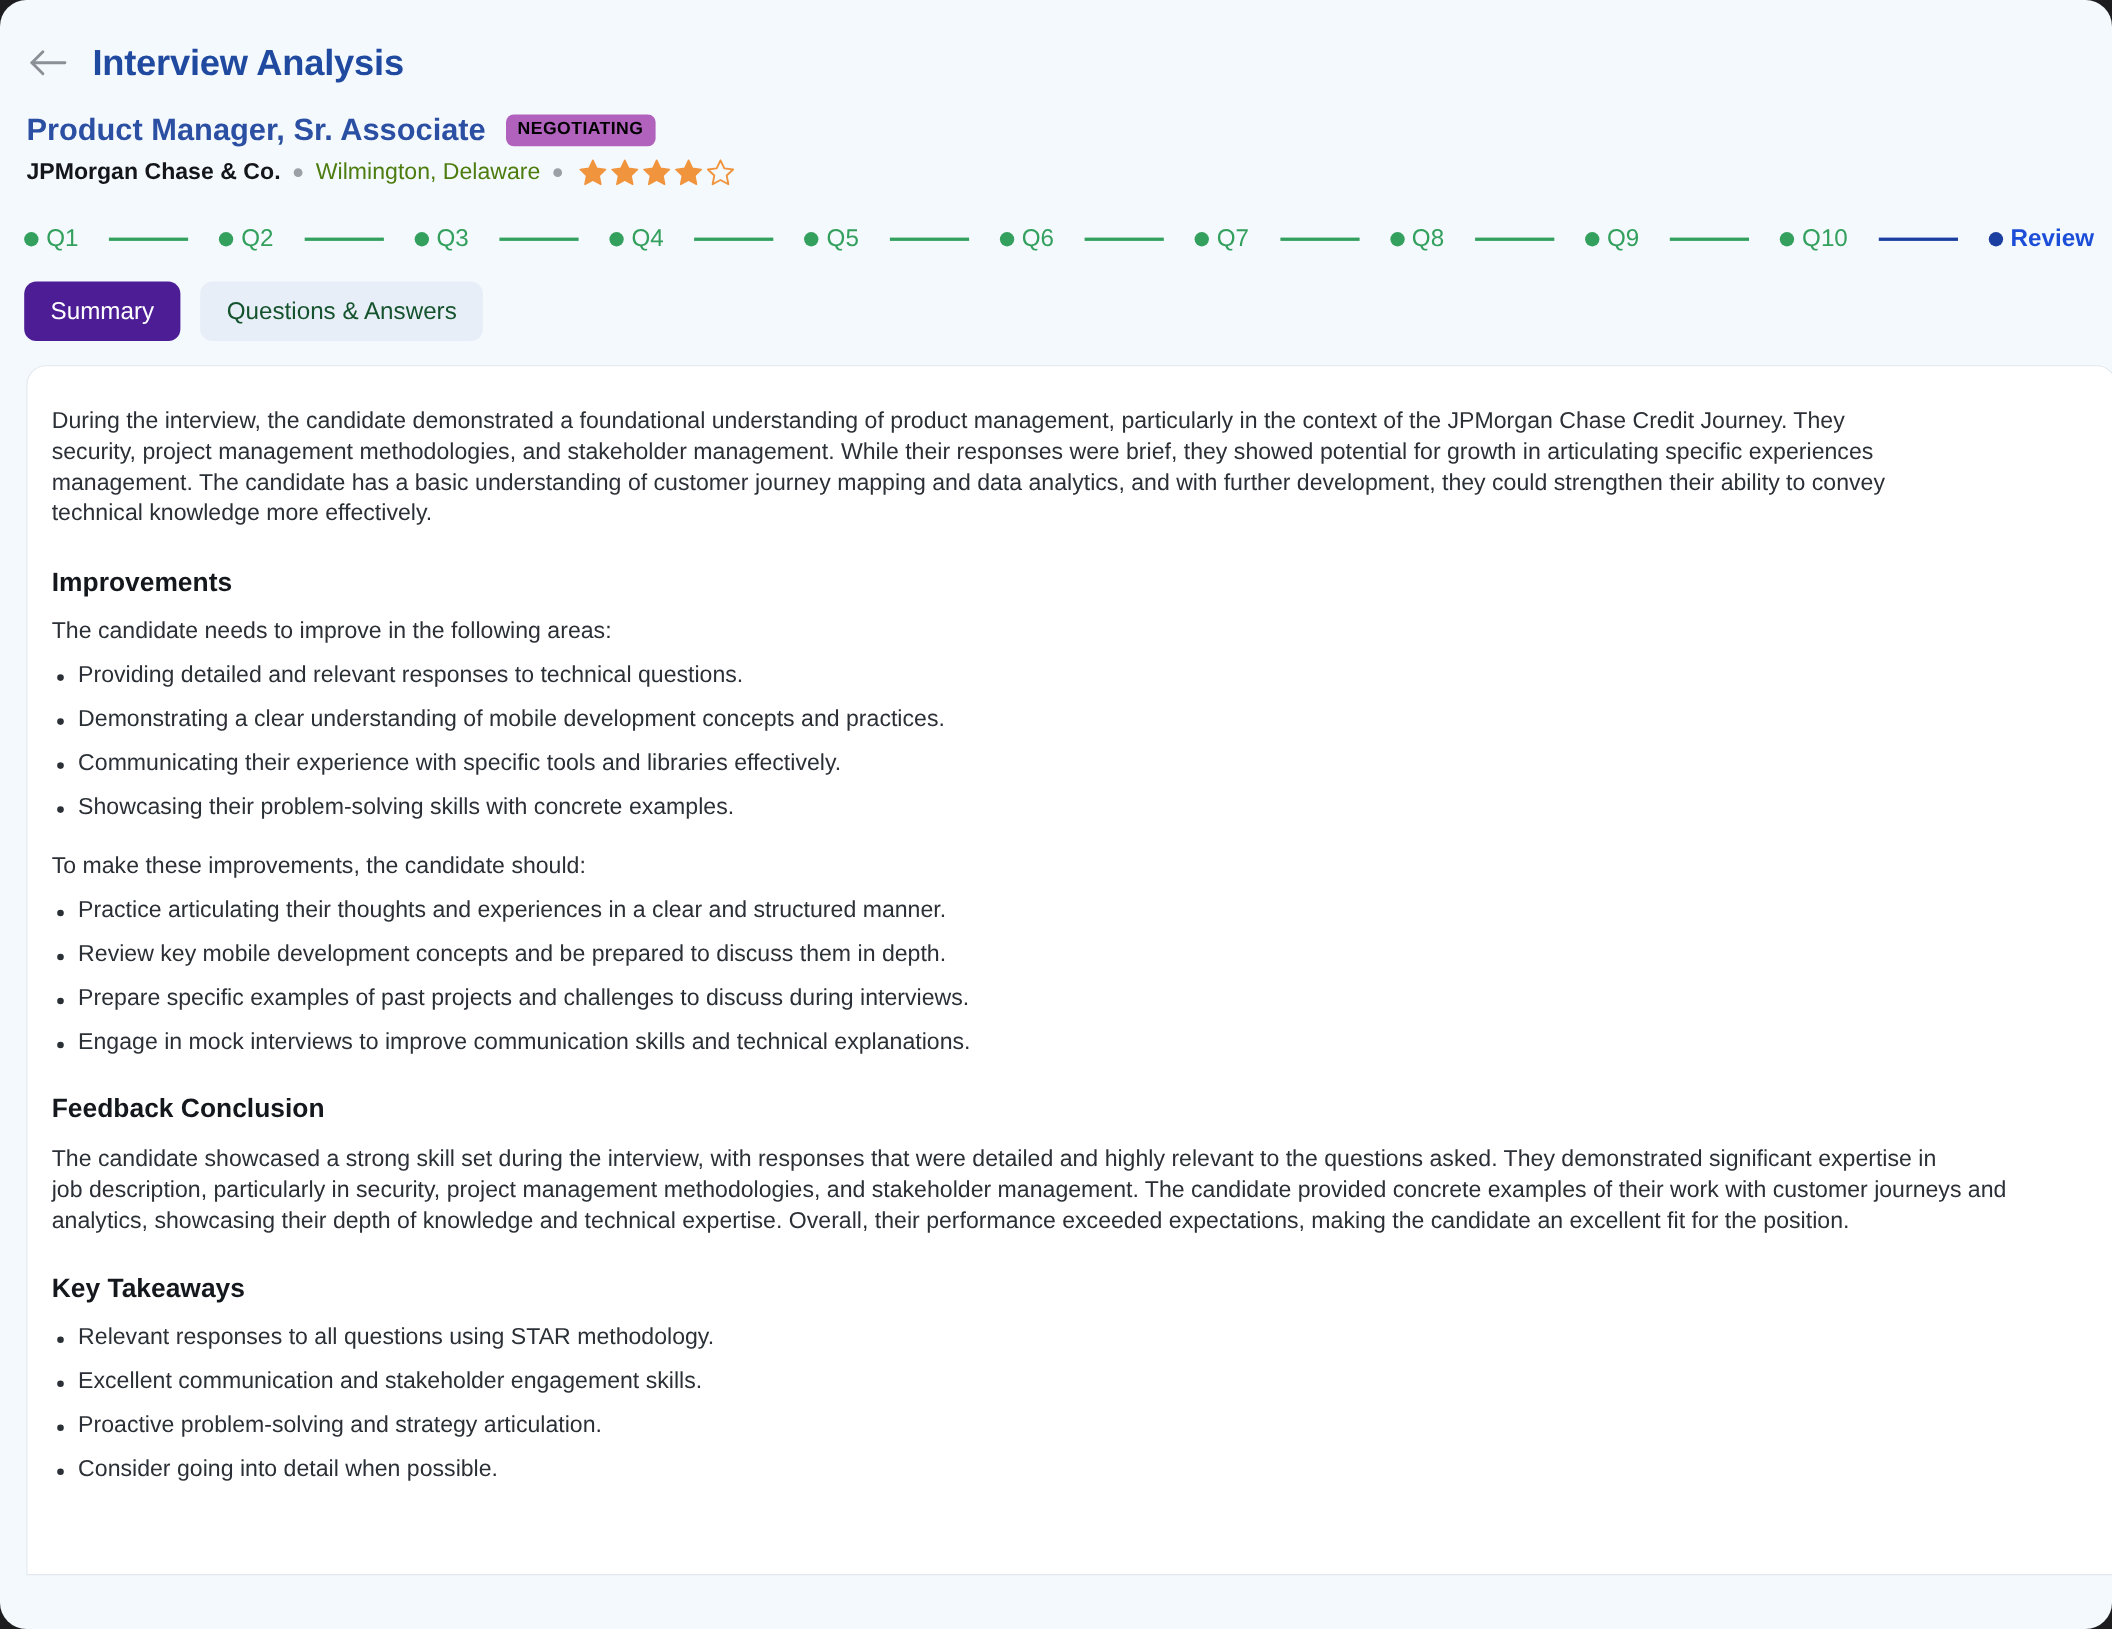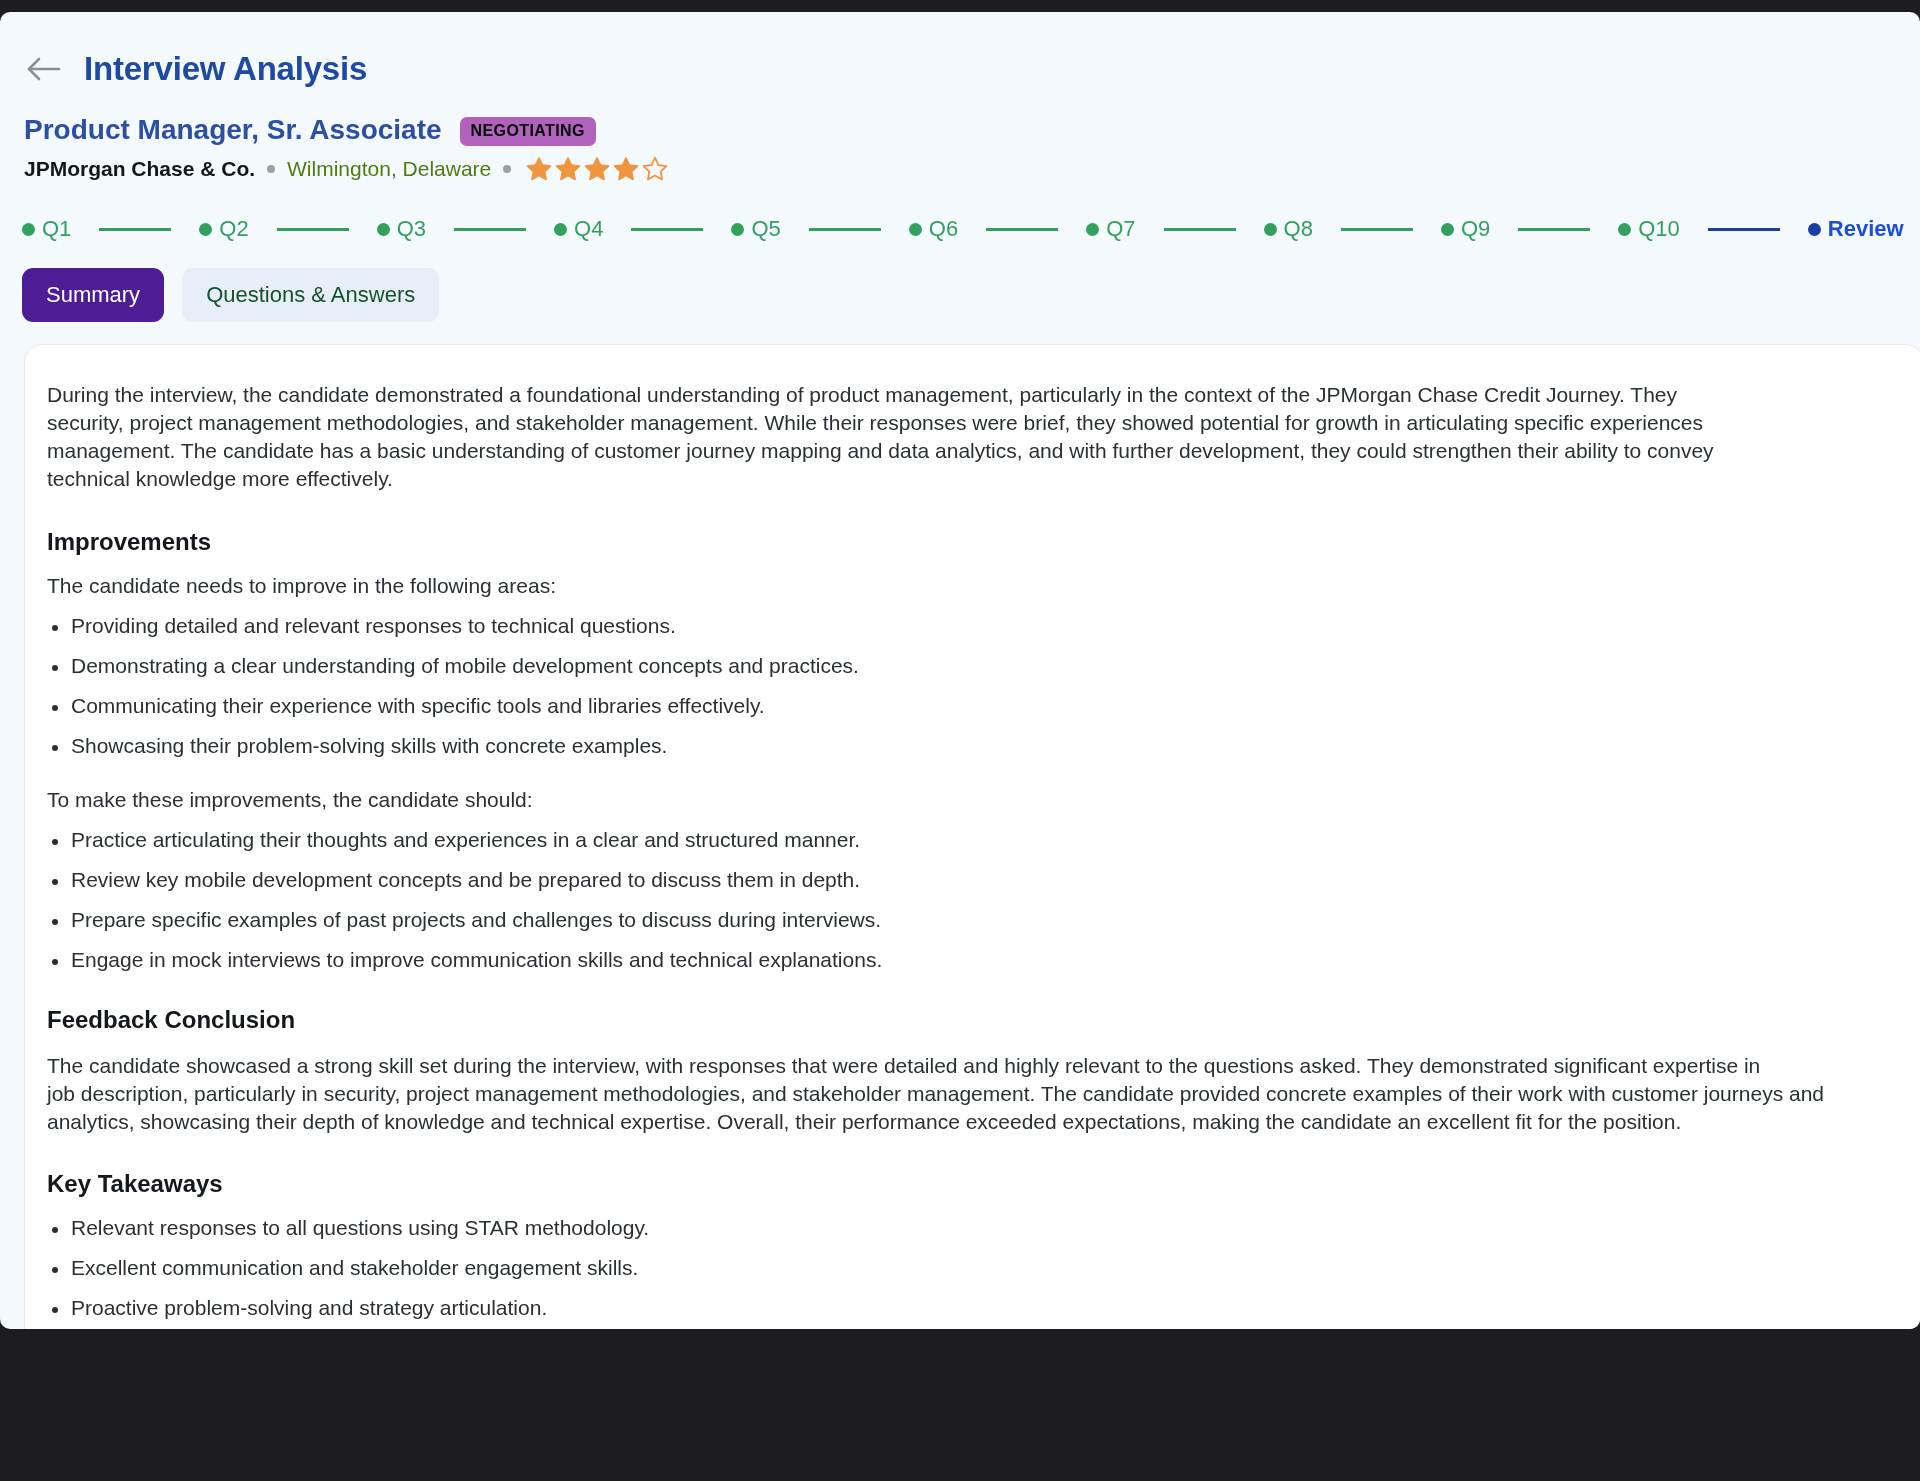--- a/index.html
+++ b/index.html
@@ -9,25 +9,24 @@
     height: 1481px;
     overflow: hidden;
     background: #1d1d1f;
     font-family: "Liberation Sans", sans-serif;
   }
 
   .device {
     position: absolute;
     left: 0; top: 0;
     width: 1920px;
-    height: 1317px;
+    height: 1481px;
     background: #f4f9fd;
-    border-radius: 10px;
+    border-radius: 24px;
     overflow: hidden;
-    margin-top: 12px;
   }
 
   
   .page-header {
     display: flex;
     align-items: center;
     gap: 20px;
     padding: 28px 0 0 24px;
     height: 86px;
   }
@@ -44,21 +43,21 @@
     font-weight: bold;
     color: #1f4aa0;
     letter-spacing: -0.2px;
     white-space: nowrap;
   }
 
   
   .job-block { padding: 16px 0 0 24px; }
   .job-title-row {
     display: flex;
-    align-items: flex-end;
+    align-items: center;
     gap: 18px;
   }
   .job-title {
     font-size: 28px;
     font-weight: bold;
     color: #2b4fa2;
     white-space: nowrap;
   }
   .status-badge {
     display: inline-block;

